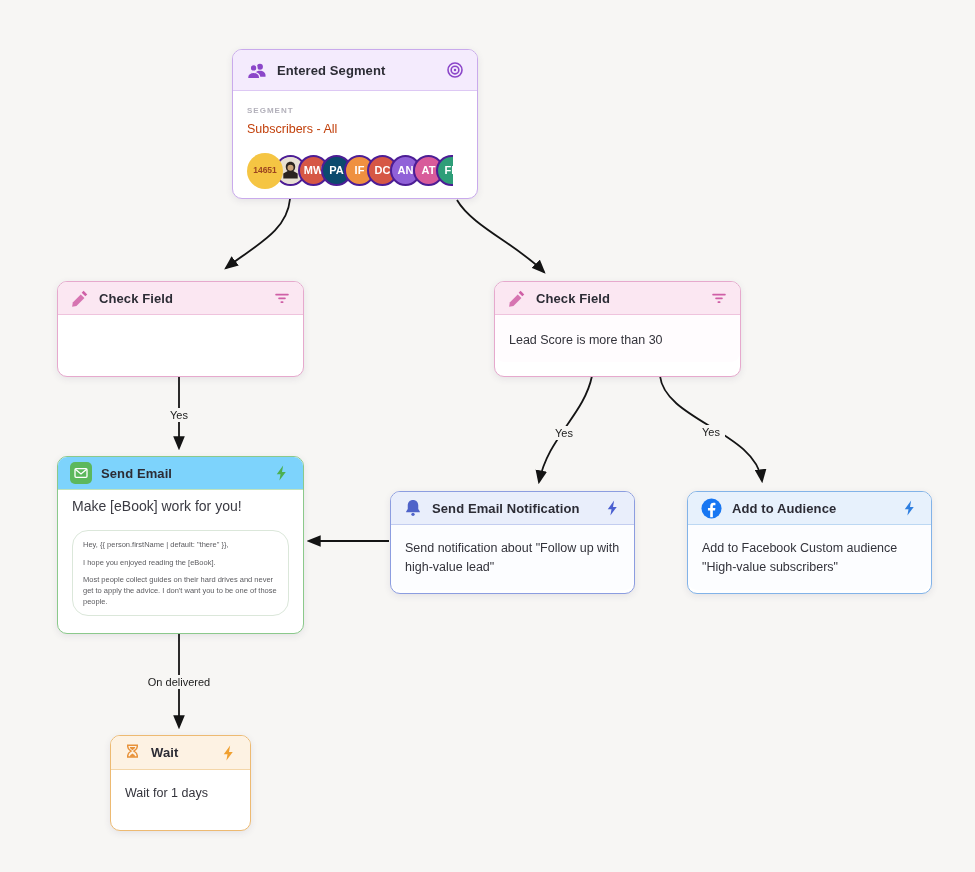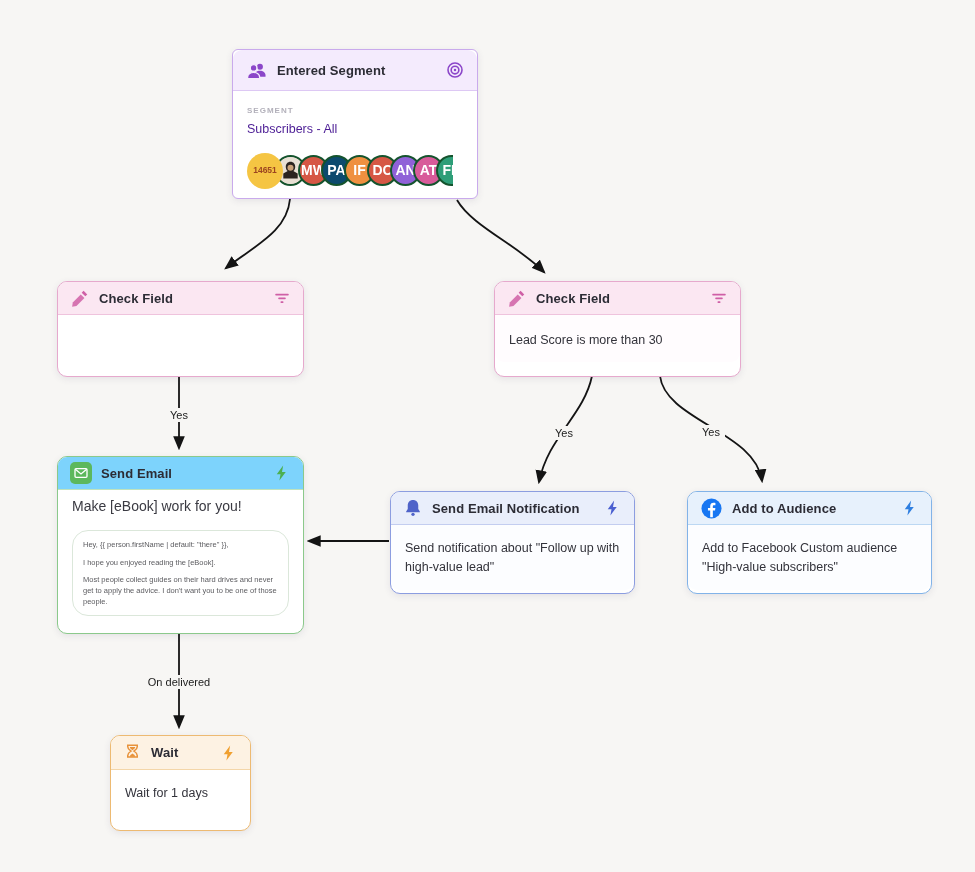--- a/index.html
+++ b/index.html
@@ -18,26 +18,26 @@
   
   .n-purple{border-color:#c9aaec;} .n-purple .hdr{background:#f4ebfd;border-color:#ddc8f4;height:40px;}
   .n-pink{border-color:#e6a9cd;}  .n-pink .hdr{background:#fbe7f2;border-color:#efc3dd;} .n-pink .body{background:#fffcfe;border-radius:0 0 9px 9px;}
   .n-green{border-color:#8bc98b;} .n-green .hdr{background:#7dd3fc;border-color:#bfe3bd;justify-content:flex-end;}
   .n-indigo{border-color:#8c9de0;}.n-indigo .hdr{background:#e9eefb;border-color:#c3cdf0;} .n-indigo .body{background:#fcfdff;border-radius:0 0 9px 9px;}
   .n-blue{border-color:#82b3e8;}  .n-blue .hdr{background:#e7f1fc;border-color:#bcd8f3;}  .n-blue .body{background:#fcfdff;border-radius:0 0 9px 9px;}
   .n-orange{border-color:#edba72;}.n-orange .hdr{background:#fdf2e3;border-color:#f4d6a8;height:33px;}
 
   
   .seg-label{font-size:8px;font-weight:bold;letter-spacing:1px;color:#b3b1bb;margin-bottom:3px;}
-  .seg-value{font-size:12.5px;color:#4c1d95;}
+  .seg-value{font-size:12.5px;color:#c2410c;}
   .avatars{display:flex;align-items:center;margin-top:13px;width:206px;overflow:hidden;}
   .avatar{border-radius:50%;display:inline-flex;align-items:center;justify-content:center;flex:0 0 auto;}
   .avatar.count{width:36px;height:36px;font-size:8.5px;font-weight:bold;z-index:3;}
-  .avatar.small{width:27px;height:27px;margin-left:-8px;border:2px solid #14532d;color:#fff;
-                font-size:14px;font-weight:bold;overflow:hidden;}
+  .avatar.small{width:27px;height:27px;margin-left:-8px;border:2px solid #4c1d95;color:#fff;
+                font-size:11px;font-weight:bold;overflow:hidden;}
   .avatar.photo{background:#e8e0d4;}
   .avatar.photo svg{width:100%;height:100%;}
 
   
   .email-subject{font-size:14px;color:#3a3a42;}
   .preview{margin-top:12px;border:1px solid #dbe7da;border-radius:16px;background:#fff;
            padding:9px 10px;height:66px;overflow:hidden;color:#5c5c60;font-size:7.5px;line-height:1.45;}
   .preview p{margin:0 0 7px 0;}
 
   
@@ -62,21 +62,21 @@
     <path d="M660,376 C665,420 756,432 762,481" fill="none" stroke="#141414" stroke-width="1.8" marker-end="url(#ah)"></path>
     <path d="M389,541 L309,541" fill="none" stroke="#141414" stroke-width="1.8" marker-end="url(#ah)"></path>
     <path d="M179,633 L179,727" fill="none" stroke="#141414" stroke-width="1.8" marker-end="url(#ah)"></path>
   </svg>
 
   <span class="edge-label" style="left:179px;top:415px;">Yes</span>
   <span class="edge-label" style="left:564px;top:433px;">Yes</span>
   <span class="edge-label" style="left:711px;top:432px;">Yes</span>
   <span class="edge-label" style="left:179px;top:682px;">On delivered</span>
 
-  <div class="node n-purple" style="left:232px;top:49px;width:244px;height:148px;border-radius:6px;">
+  <div class="node n-purple" style="left:232px;top:49px;width:244px;height:148px;">
     <div class="hdr">
       <span class="icn">
         <svg width="23" height="23" viewBox="0 0 24 24">
           <g fill="#8b46c9">
             <circle cx="15.6" cy="8" r="3.1"></circle>
             <path d="M15.6 12.3c-3.2 0-5.8 2.1-5.8 4.7v1.4h11.6V17c0-2.6-2.6-4.7-5.8-4.7z"></path>
             <circle cx="9" cy="9.3" r="3.5" stroke="#f4ebfd" stroke-width="1.4"></circle>
             <path d="M9 13.9c-3.5 0-6.3 2.3-6.3 5.1v1.5h12.6V19c0-2.8-2.8-5.1-6.3-5.1z" stroke="#f4ebfd" stroke-width="1.4"></path>
           </g>
         </svg>

